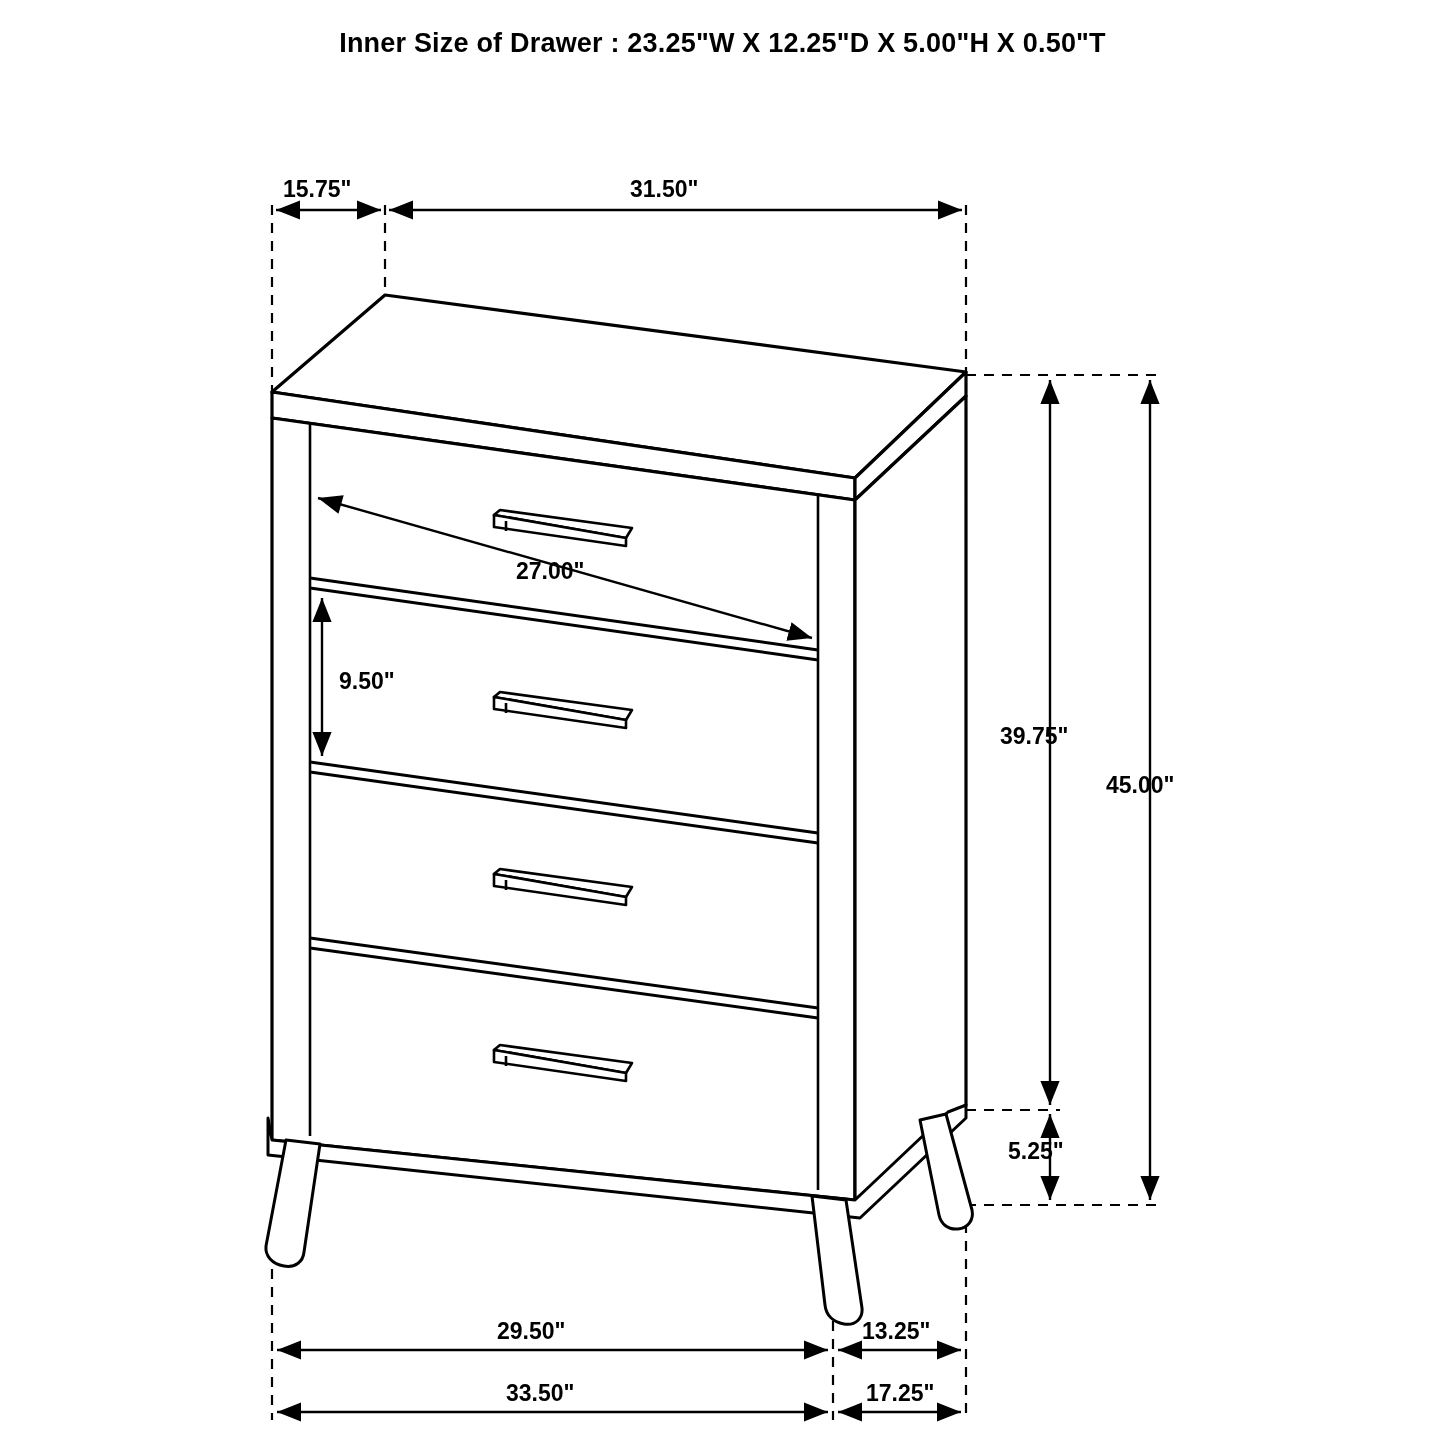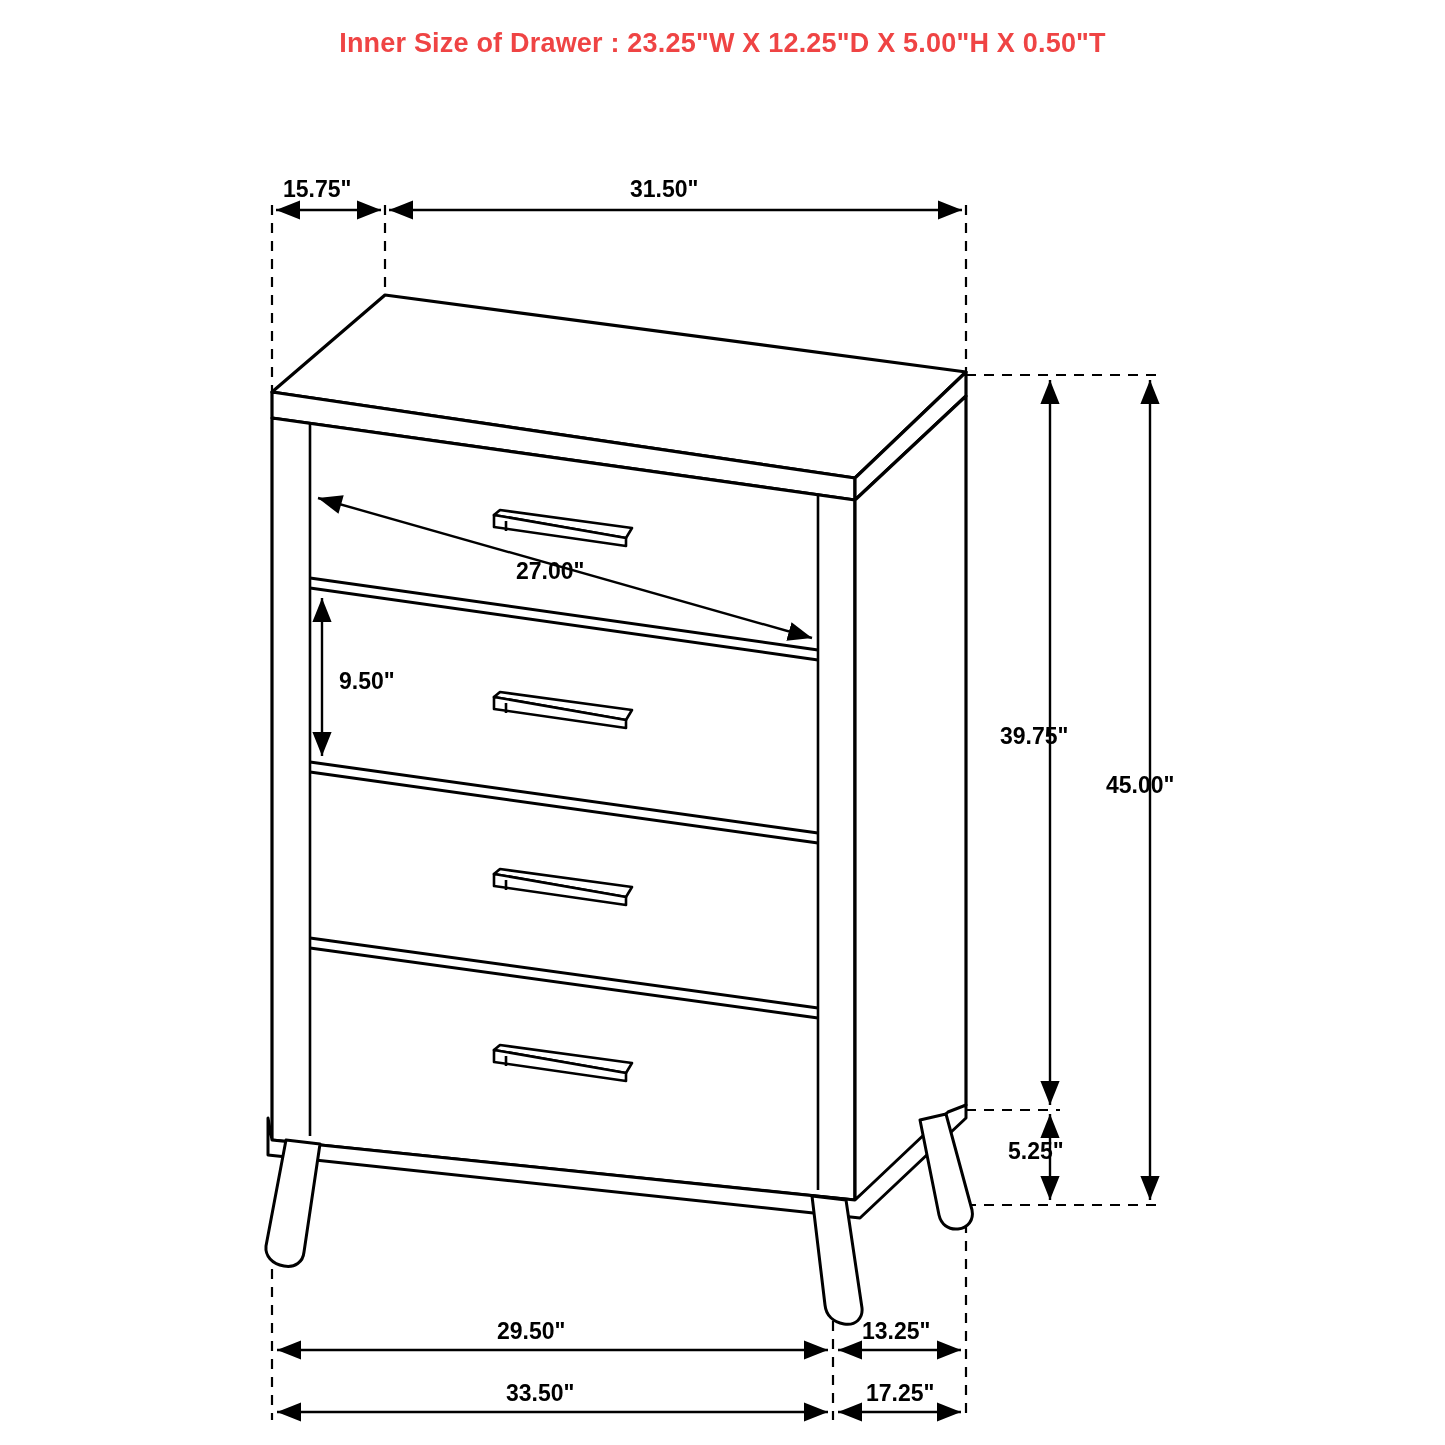--- a/index.html
+++ b/index.html
@@ -19,21 +19,21 @@
     height: 1445px;
   }
   #title {
     position: absolute;
     top: 28px;
     left: 0;
     width: 1445px;
     text-align: center;
     font-size: 27px;
     font-weight: bold;
-    color: #ef4444;
+    color: #000000;
     letter-spacing: 0.2px;
   }
   svg.draw {
     position: absolute;
     top: 0;
     left: 0;
   }
   .lbl {
     position: absolute;
     font-size: 23px;

